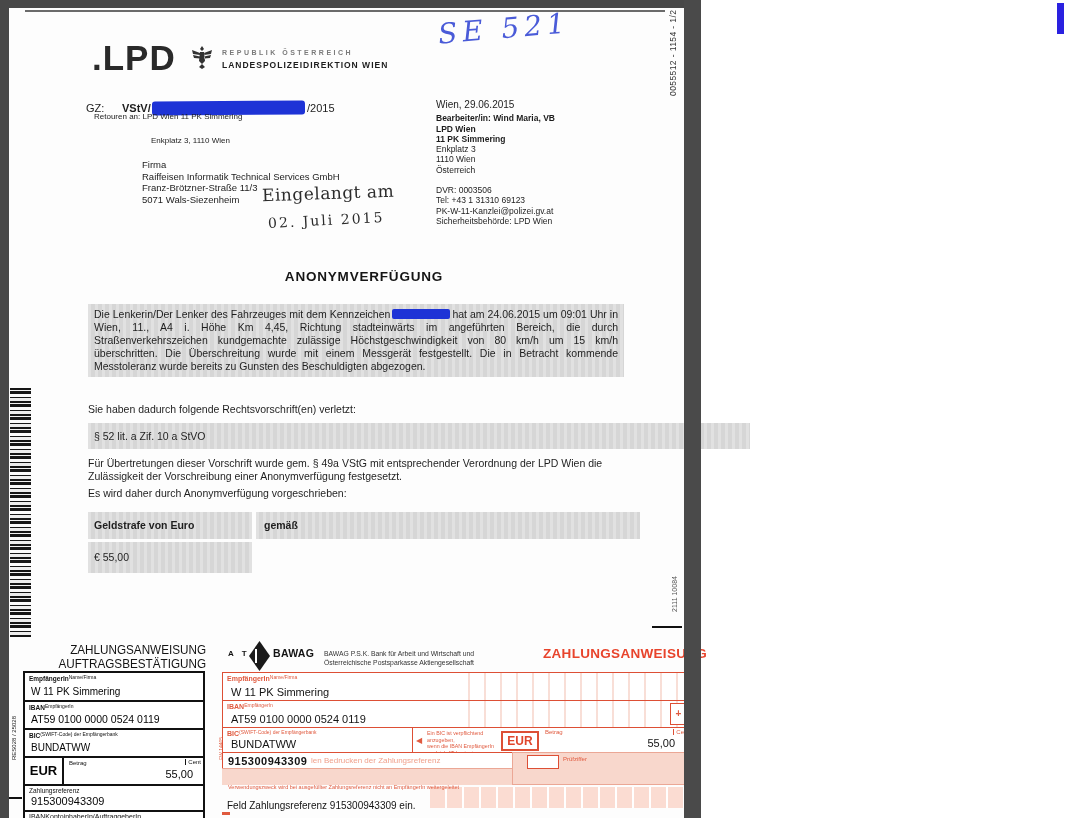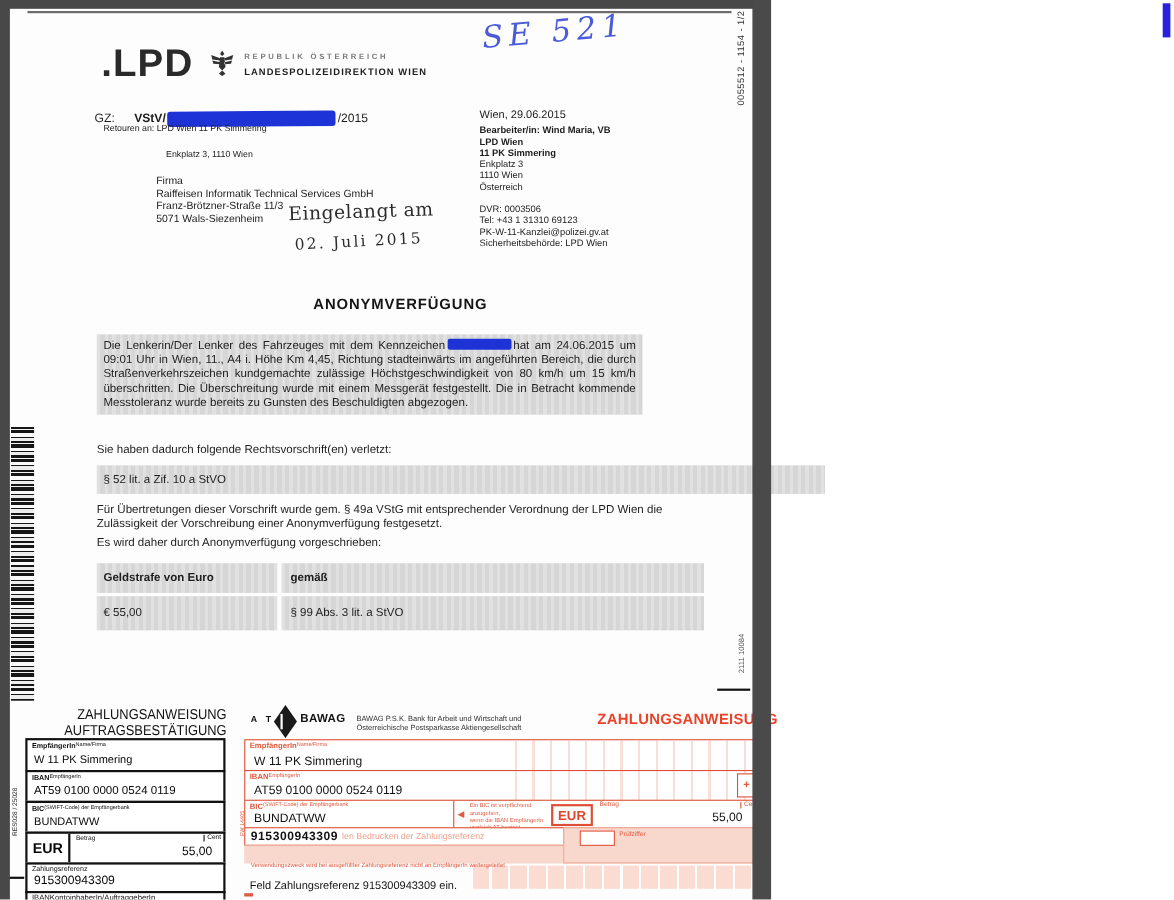--- a/index.html
+++ b/index.html
@@ -39,21 +39,21 @@
   .stamp2{left:268px;top:212px;font-size:14px;color:#2c2c2c;letter-spacing:2px;
           font-family:"DejaVu Serif",serif;transform:rotate(-3deg);}
   .off{left:436px;top:100px;font-size:8.5px;line-height:10.3px;color:#1c1c1c;}
   .off .date{font-size:10px;margin-bottom:3px;}
   .off .b{font-weight:bold;}
   .off .gap{height:10px;}
 
   
   .title{left:88px;top:269px;width:552px;text-align:center;font-size:13.5px;font-weight:bold;letter-spacing:.8px;color:#151515;}
   .grey{background:#d6d6d6;background-image:repeating-linear-gradient(90deg,rgba(255,255,255,.28) 0 3px,rgba(0,0,0,0) 3px 7px);}
-  .offense{left:88px;top:304px;width:496px;padding:4px 6px;box-sizing:border-box;
+  .offense{left:88px;top:304px;width:536px;padding:4px 6px;box-sizing:border-box;
            font-size:10.5px;line-height:13px;text-align:justify;color:#1e1e1e;}
   .redact-inline{display:inline-block;width:58px;height:10px;background:#1e33d6;border-radius:2px;vertical-align:-1px;margin:0 2px;}
   .lawintro{left:88px;top:403px;font-size:10.5px;color:#1e1e1e;}
   .lawbar{left:88px;top:423px;width:662px;height:26px;line-height:26px;padding-left:6px;box-sizing:border-box;
           font-size:10.5px;color:#1e1e1e;}
   .para1{left:88px;top:457px;width:540px;font-size:10.5px;line-height:13px;color:#1e1e1e;}
   .para2{left:88px;top:487px;width:540px;font-size:10.5px;color:#1e1e1e;}
   .t-h1{left:88px;top:512px;width:164px;height:27px;line-height:27px;padding-left:6px;box-sizing:border-box;font-size:10.5px;font-weight:bold;color:#1e1e1e;}
   .t-h2{left:256px;top:512px;width:384px;height:27px;line-height:27px;padding-left:8px;box-sizing:border-box;font-size:10.5px;font-weight:bold;color:#1e1e1e;}
   .t-c1{left:88px;top:542px;width:164px;height:31px;line-height:31px;padding-left:6px;box-sizing:border-box;font-size:10.5px;color:#1e1e1e;}
@@ -178,21 +178,20 @@
   </div>
 
   <div class="abs lawintro">Sie haben dadurch folgende Rechtsvorschrift(en) verletzt:</div>
   <div class="abs lawbar grey">§ 52 lit. a Zif. 10 a StVO</div>
   <div class="abs para1">Für Übertretungen dieser Vorschrift wurde gem. § 49a VStG mit entsprechender Verordnung der LPD Wien die Zulässigkeit der Vorschreibung einer Anonymverfügung festgesetzt.</div>
   <div class="abs para2">Es wird daher durch Anonymverfügung vorgeschrieben:</div>
 
   <div class="abs t-h2 grey">gemäß</div>
   <div class="abs t-h1 grey">Geldstrafe von Euro</div>
   <div class="abs t-c1 grey">€ 55,00</div>
-  <div class="abs t-c2 grey">§ 99 Abs. 3 lit. a StVO</div>
 
   <div class="abs barcode"></div>
 
   <div class="abs ls-title">
     <div>ZAHLUNGSANWEISUNG</div>
     <div>AUFTRAGSBESTÄTIGUNG</div>
   </div>
   <div class="abs ls-code">RES028 / 25028</div>
 
   <div class="ls-row" style="top:671px;height:31px;">

